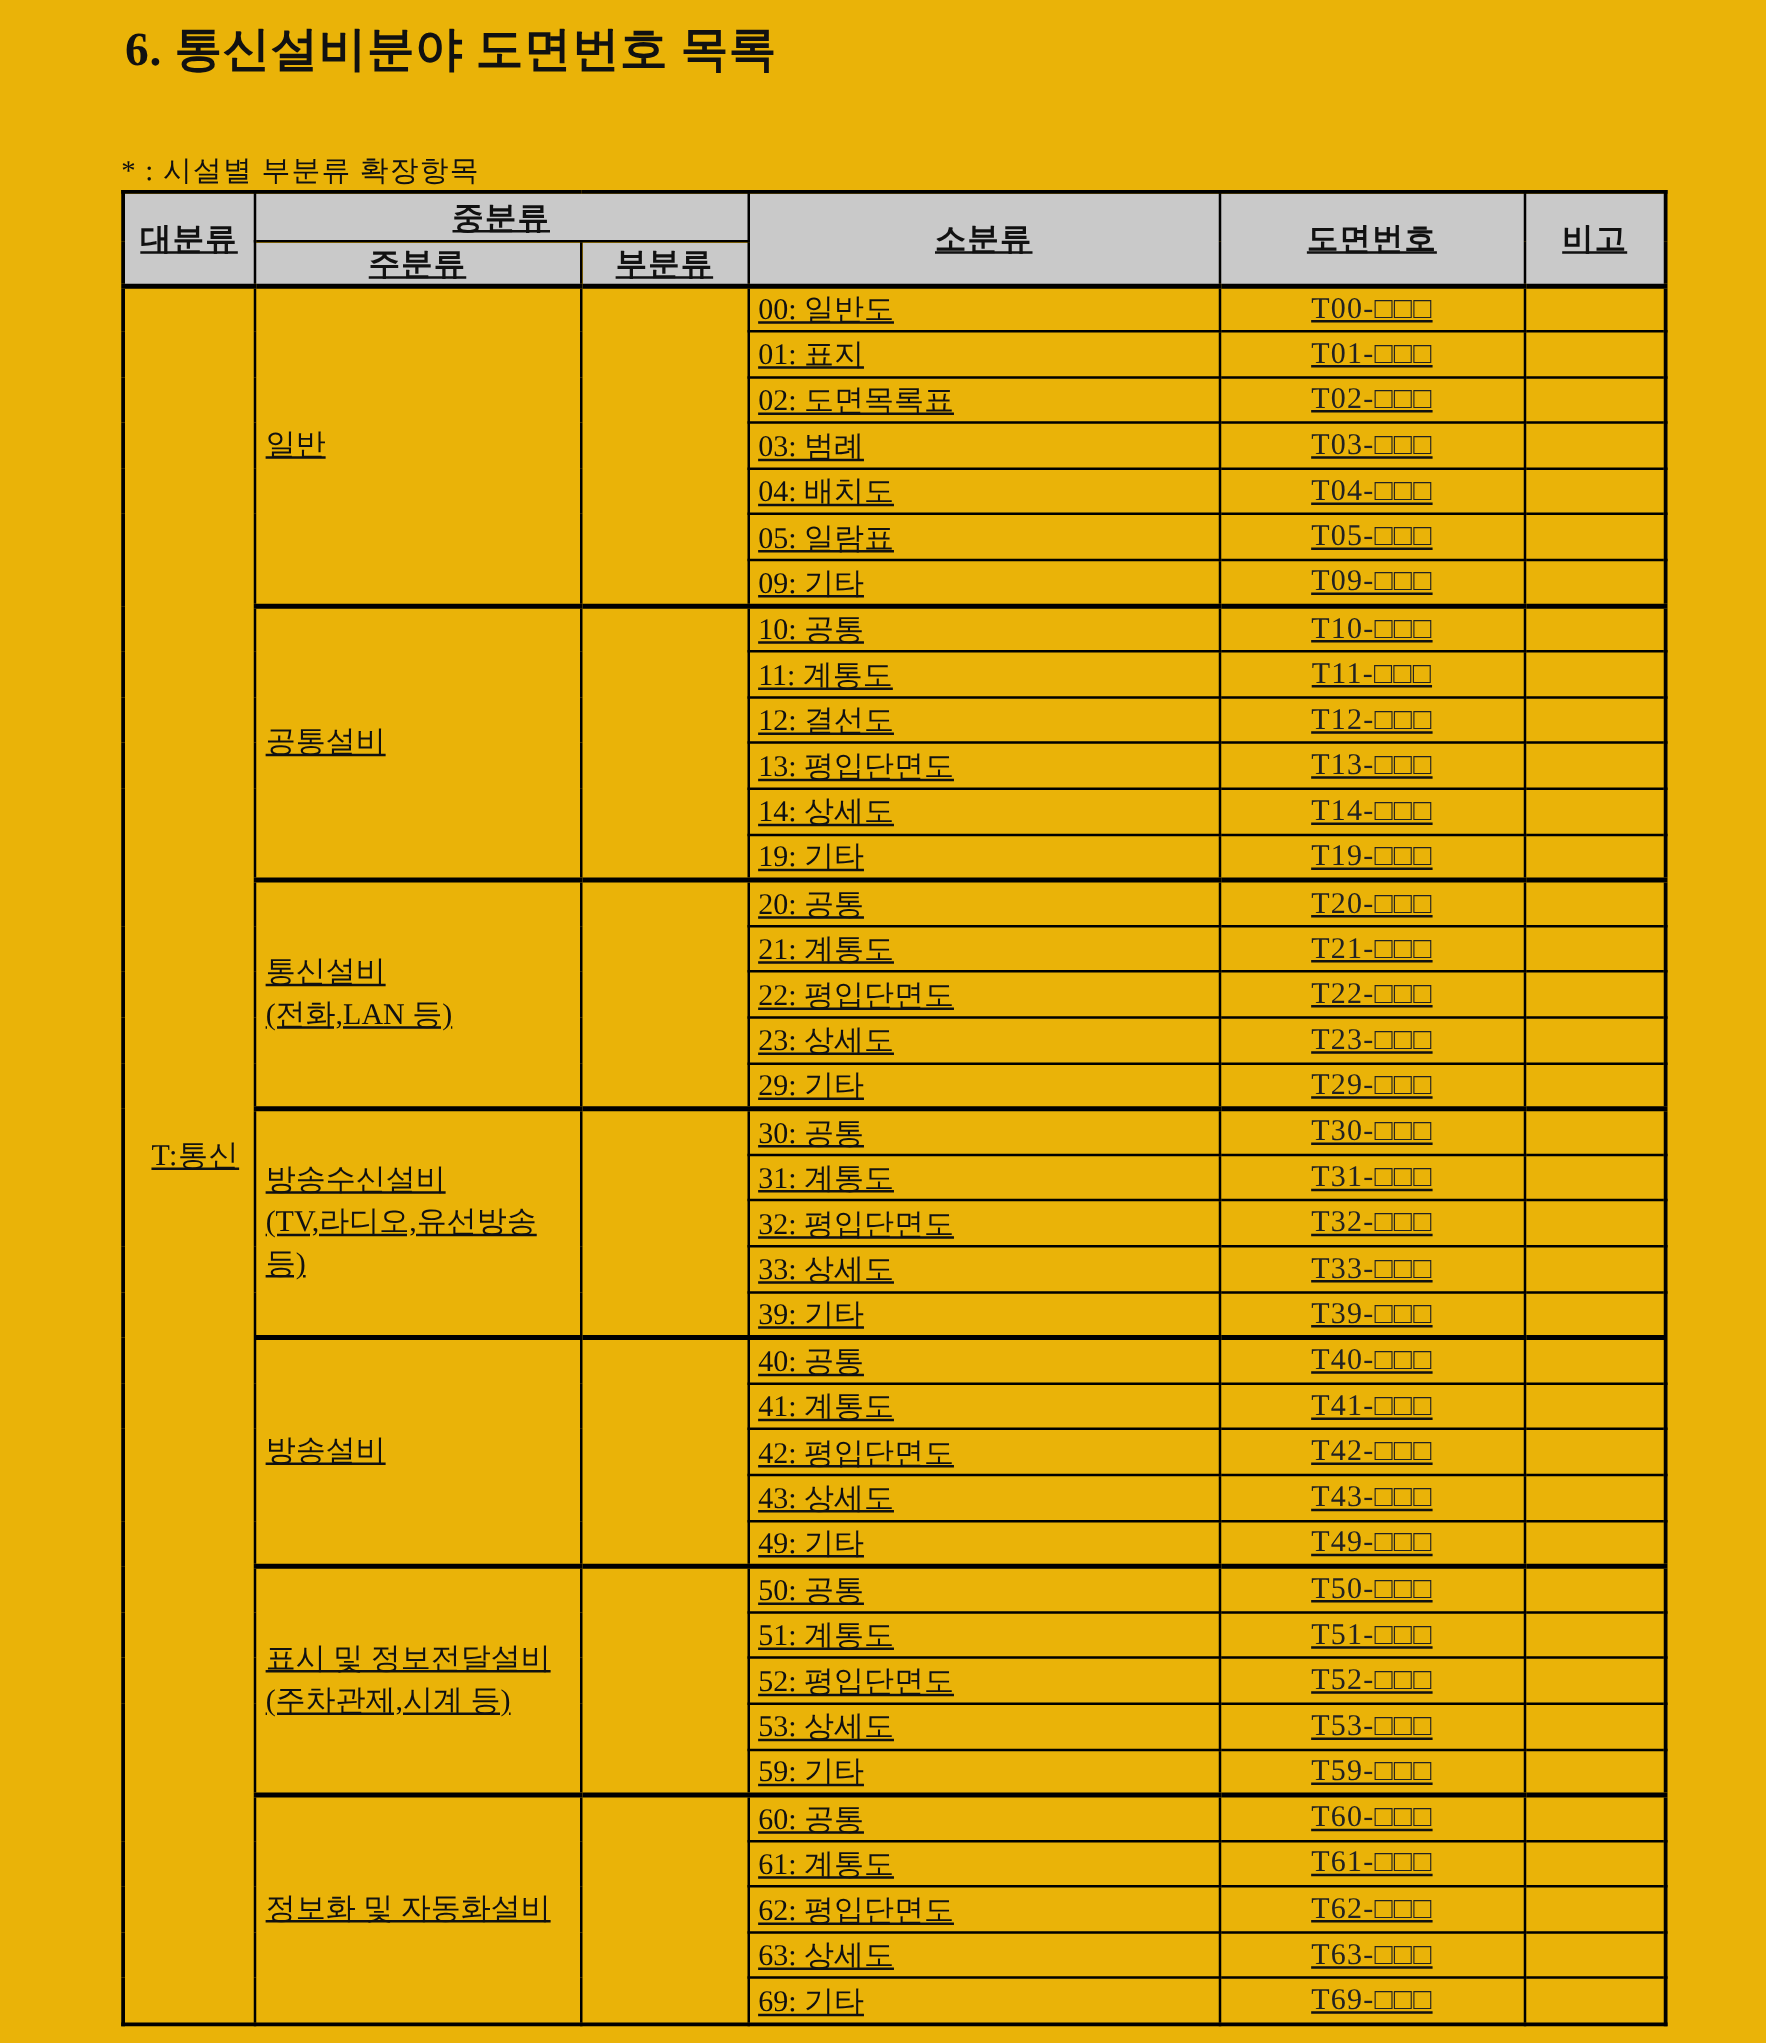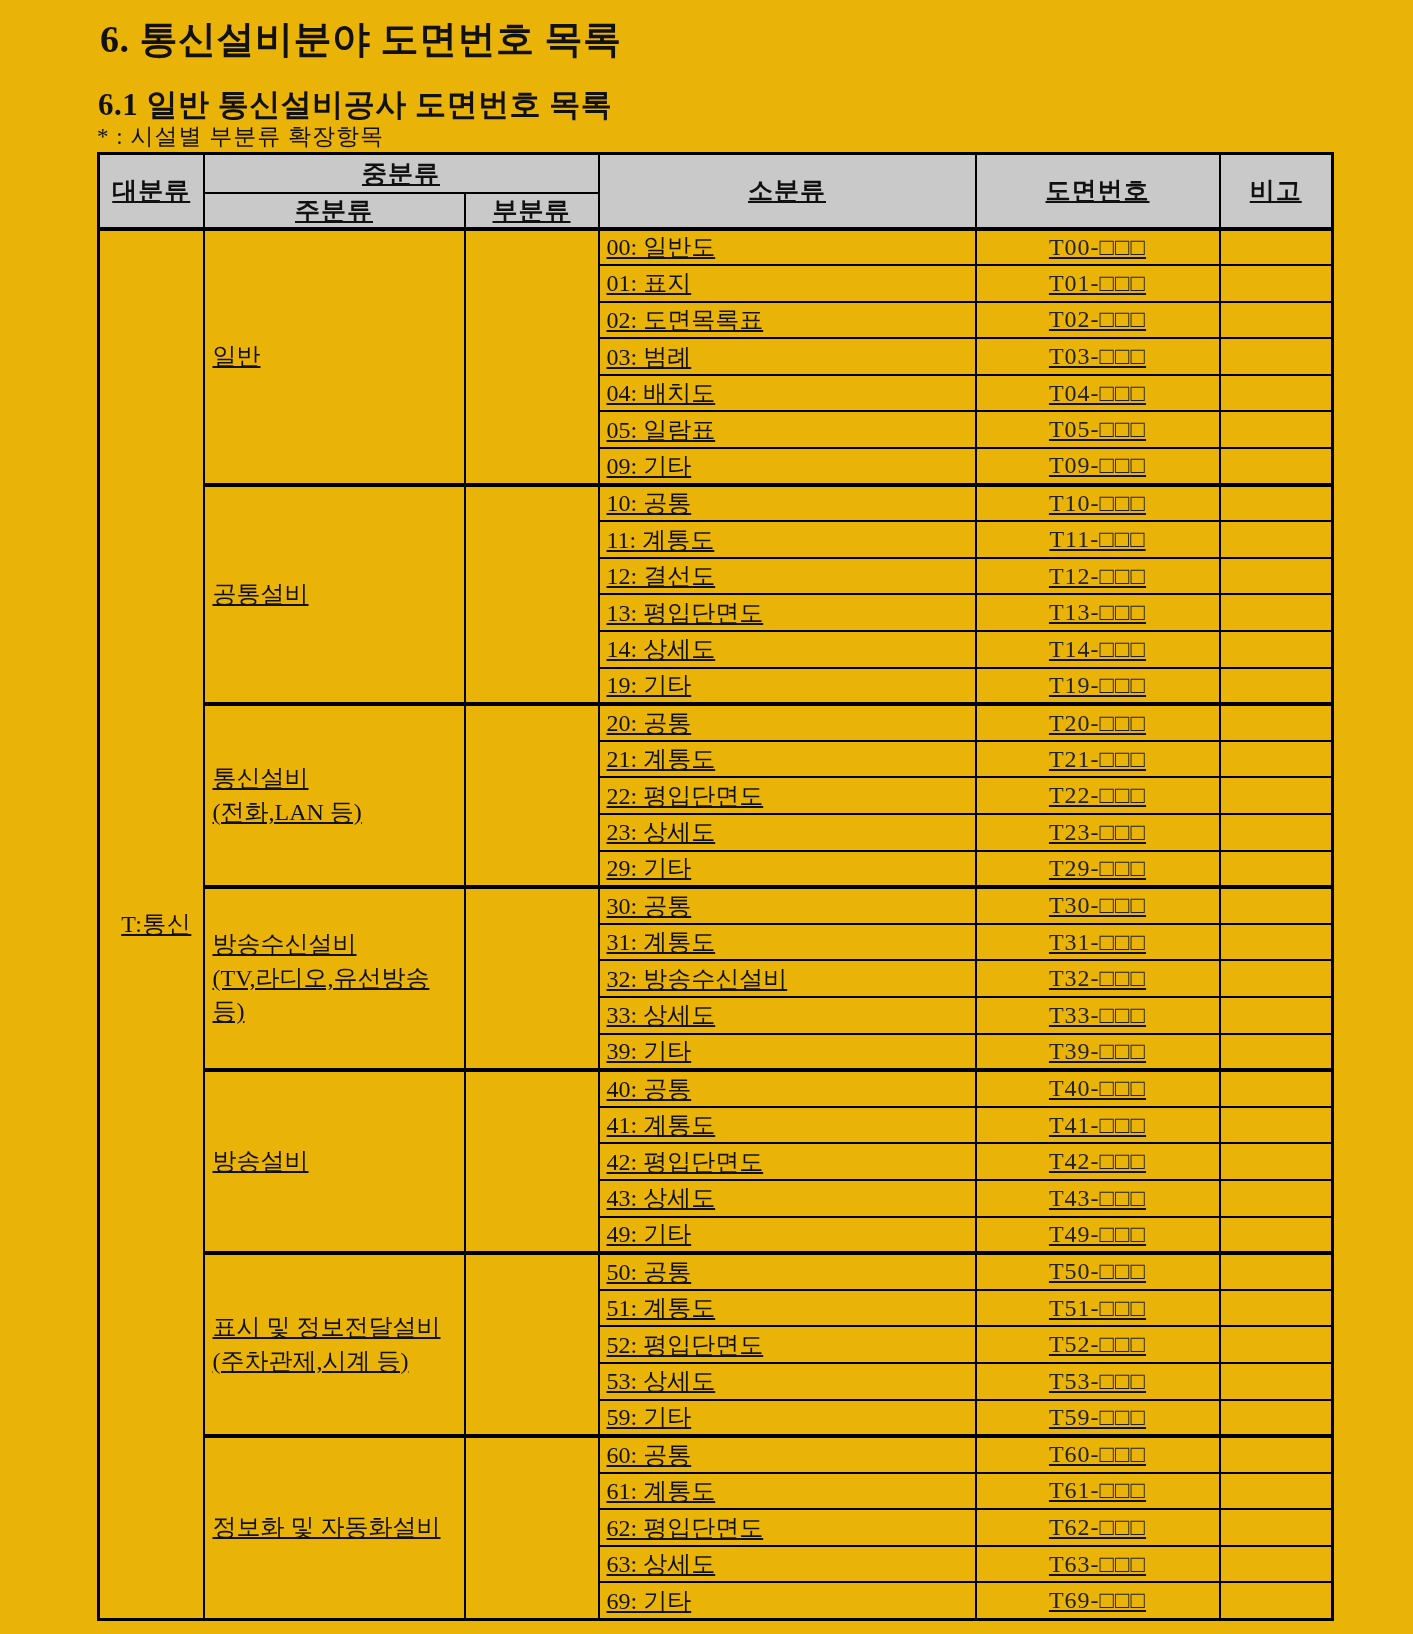--- a/index.html
+++ b/index.html
@@ -75,21 +75,20 @@
     color: #222;
   }
   td.col-remark { }
 </style>
 </head>
 <body>
 
 <div class="page">
 
   <div class="doc-title">6. 통신설비분야 도면번호 목록</div>
-  <div class="doc-subtitle">6.1 일반 통신설비공사 도면번호 목록</div>
   <div class="doc-note">* : 시설별 부분류 확장항목</div>
 
   <table class="dwg">
     <colgroup>
       <col style="width:105px">
       <col style="width:261px">
       <col style="width:134px">
       <col style="width:377px">
       <col style="width:244px">
       <col style="width:113px">
@@ -214,21 +213,21 @@
           <td class="col-minor">30: 공통</td>
           <td class="col-drawing">T30-□□□</td>
           <td class="col-remark"></td>
         </tr>
         <tr>
           <td class="col-minor">31: 계통도</td>
           <td class="col-drawing">T31-□□□</td>
           <td class="col-remark"></td>
         </tr>
         <tr>
-          <td class="col-minor">32: 방송수신설비</td>
+          <td class="col-minor">32: 평입단면도</td>
           <td class="col-drawing">T32-□□□</td>
           <td class="col-remark"></td>
         </tr>
         <tr>
           <td class="col-minor">33: 상세도</td>
           <td class="col-drawing">T33-□□□</td>
           <td class="col-remark"></td>
         </tr>
         <tr>
           <td class="col-minor">39: 기타</td>

